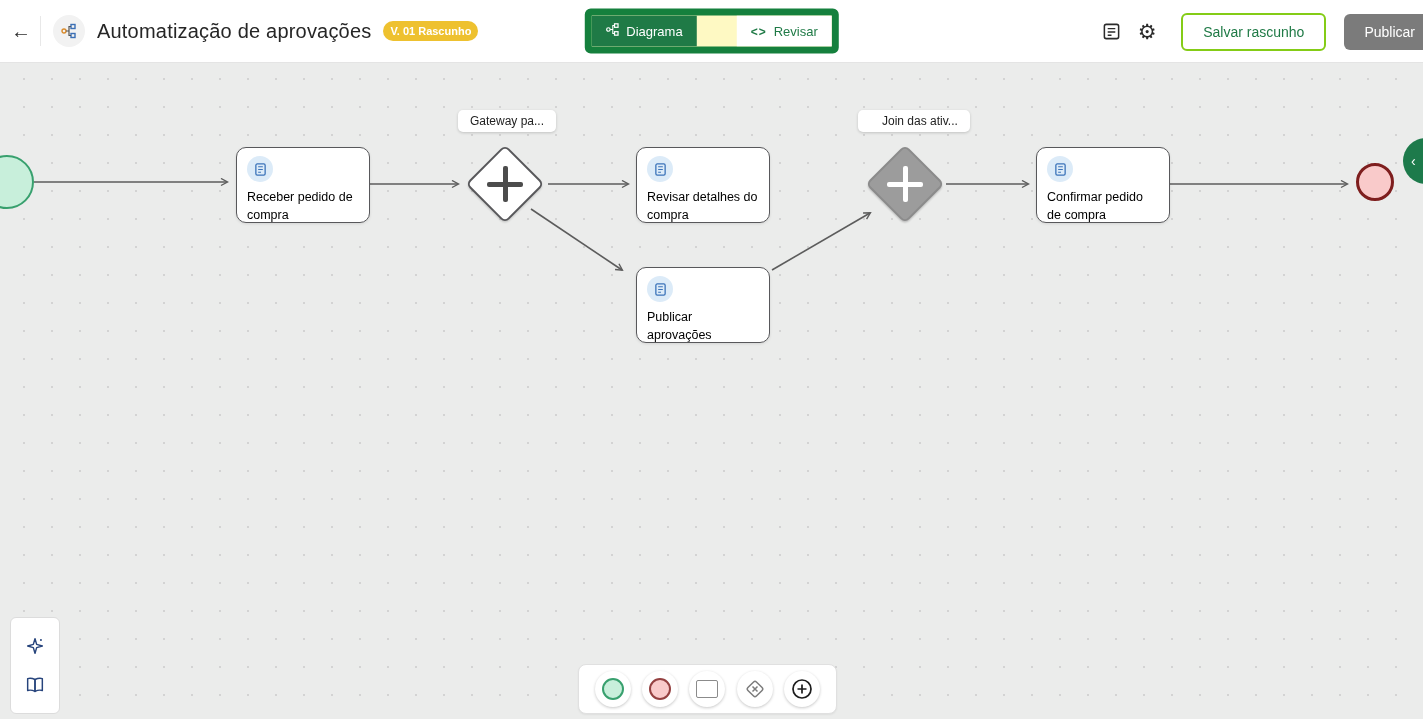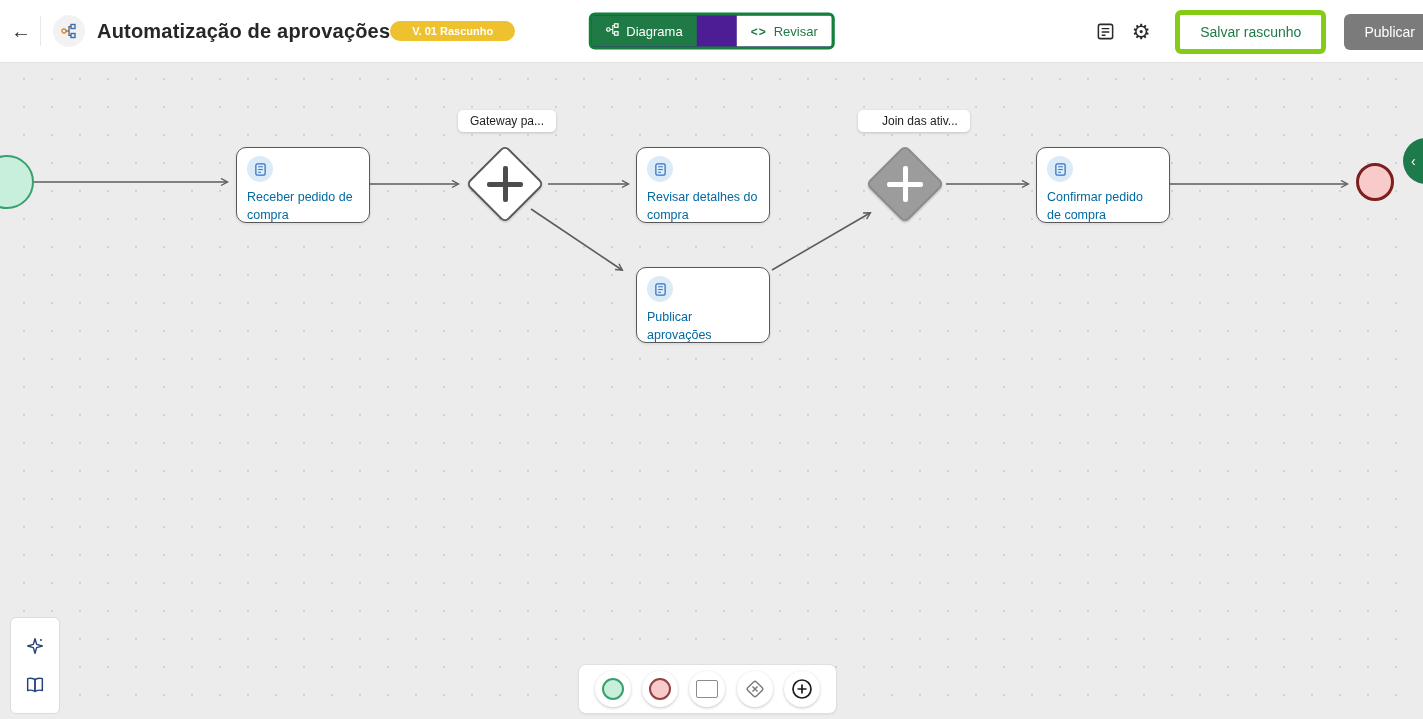--- a/index.html
+++ b/index.html
@@ -7,37 +7,37 @@
 
   
   .header{
     position:relative; height:63px; background:#ffffff;
     border-bottom:1px solid #e4e4e4; display:flex; align-items:center;
     padding:0 0 0 8px; z-index:30;
   }
   .back-btn{ width:26px; height:26px; border:none; background:transparent; font-size:20px; color:#2b2b2b; cursor:pointer; line-height:26px; text-align:center;}
   .hdr-divider{ width:1px; height:30px; background:#e8e8e8; margin:0 12px 0 6px; }
   .wf-badge{ width:32px; height:32px; border-radius:50%; background:#f2f2f2; display:flex; align-items:center; justify-content:center; margin-right:12px; }
-  .page-title{ font-size:20px; font-weight:bold; color:#262626; letter-spacing:.2px; }
-  .version-badge{ background:#eec12f; color:#ffffff; font-size:11px; font-weight:bold; padding:4px 22px; border-radius:11px; }
+  .page-title{ font-size:20px; font-weight:normal; color:#262626; letter-spacing:.2px; }
+  .version-badge{ margin-left:12px; background:#eec12f; color:#ffffff; font-size:11px; font-weight:bold; padding:4px 7px; border-radius:11px; }
 
   .tab-group{
     position:absolute; left:50%; top:50%; transform:translate(-50%,-50%);
-    display:flex; border:3px solid #15803d; border-radius:6px; overflow:hidden; background:#4c1d95;gap:40px;
+    display:flex; border:7px solid #15803d; border-radius:6px; overflow:hidden; background:#fef9c3;gap:40px;
   }
   .tab{ display:flex; align-items:center; gap:7px; padding:7px 14px; font-size:13px; cursor:pointer; background:#fff; border:none; }
   .tab.active{ background:#1f7a46; color:#fff; }
   .tab.inactive{ color:#1f7a46; }
   .tab .code-glyph{ font-size:12px; font-weight:bold; letter-spacing:1px; }
 
   .hdr-right{ position:absolute; right:0; top:0; height:63px; display:flex; align-items:center; }
   .icon-btn{ background:transparent; border:none; width:36px; height:36px; display:flex; align-items:center; justify-content:center; cursor:pointer; color:#2b2b2b; }
   .gear-glyph{ font-size:21px; line-height:1; color:#2b2b2b; }
   .btn-outline{
-    margin-left:16px; background:#fff; border:5px solid #84cc16; color:#1f7a46;
+    margin-left:16px; background:#fff; border:2px solid #84cc16; color:#1f7a46;
     font-size:14px; padding:9px 20px; border-radius:6px; cursor:pointer;
   }
   .btn-publish{
     margin-left:18px; margin-right:-18px; background:#7b7b7b; border:none; color:#fff;
     font-size:14px; padding:10px 26px 10px 20px; border-radius:6px; cursor:pointer;
   }
 
   
   .canvas{
     position:relative; width:1423px; height:672px; background:#ebeceb;
@@ -45,21 +45,21 @@
     background-size:28px 28px; background-position:10px 2px;
   }
   .edges{ position:absolute; left:0; top:0; width:1423px; height:656px; }
 
   .bpmn-task{
     position:absolute; width:134px; height:76px; background:#fff;
     border:1px solid #58585b; border-radius:10px; padding:8px 10px;
     box-shadow:0 1px 3px rgba(0,0,0,.10); cursor:pointer;
   }
   .task-icon{ width:26px; height:26px; border-radius:50%; background:#dcebf8; display:flex; align-items:center; justify-content:center; }
-  .task-label{ margin-top:6px; font-size:12.5px; color:#0369a1; line-height:1.45; }
+  .task-label{ margin-top:6px; font-size:12.5px; color:#000000; line-height:1.45; }
 
   .event{ position:absolute; border-radius:50%; cursor:pointer; }
   .start-event{ left:-20px; top:92px; width:54px; height:54px; background:#c8efdb; border:2px solid #38a06e; }
   .end-event{ left:1356px; top:100px; width:38px; height:38px; background:#f9caca; border:3px solid #7e1e1e; }
 
   .gateway{ position:absolute; width:56px; height:56px; transform:rotate(45deg); border-radius:6px; cursor:pointer; }
   .gw-open{ left:477px; top:93px; background:#ffffff; border:2px solid #58585b; box-shadow:1px 1px 2px rgba(0,0,0,.15); }
   .gw-join{ left:877px; top:93px; background:#9c9c9c; border:2px solid #8b8b8b; box-shadow:1px 1px 2px rgba(0,0,0,.2); }
   .plus{ position:absolute; width:36px; height:36px; pointer-events:none; }
   .plus::before,.plus::after{ content:""; position:absolute; background:#4c4c4c; border-radius:2px; }

